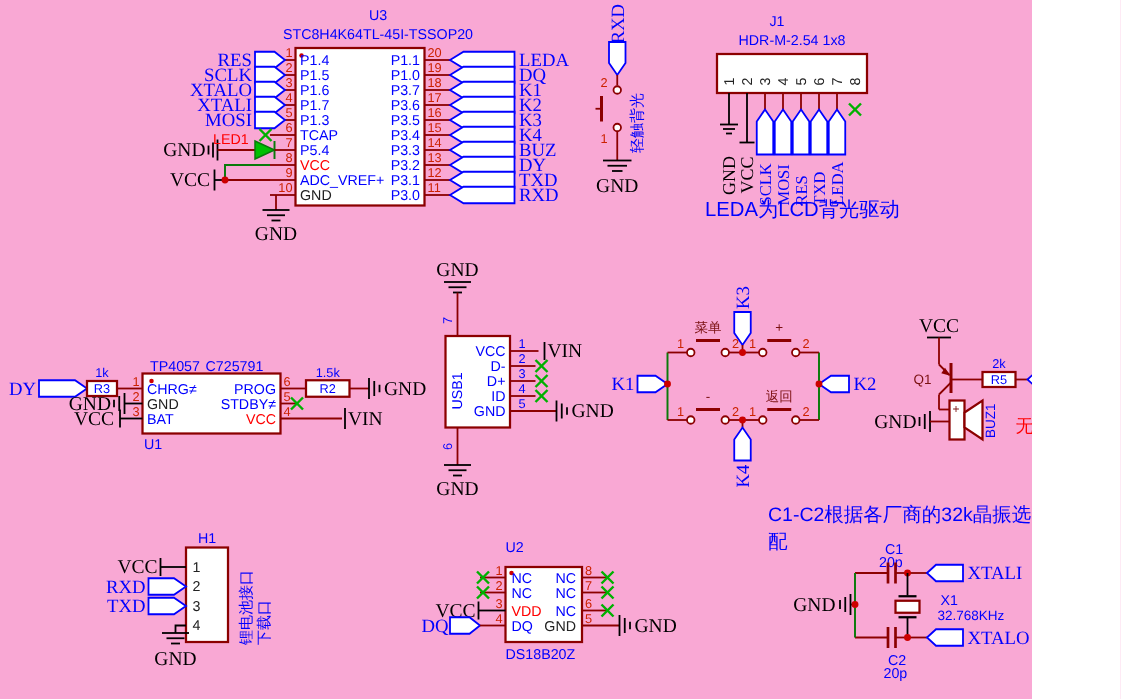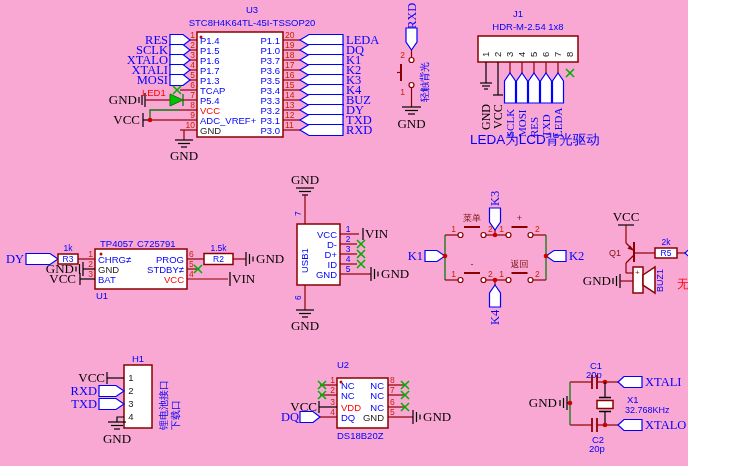--- a/index.html
+++ b/index.html
@@ -462,20 +462,21 @@
       <line class="w" x1="41" y1="78" x2="48" y2="78"></line>
   <g>
     <rect class="box" x="48" y="72" width="10" height="26"></rect>
     <polygon class="box" points="58,80 70,72 70,98 58,90"></polygon>
     <text class="cn" x="50" y="80" style="font-size:8px">+</text>
     <text class="ref" style="font-size:9px" transform="translate(78,97) rotate(-90)">BUZ1</text>
   </g>
   <text x="92" y="93" style="font-size:12px;fill:#ff0000">无源蜂鸣器</text>
 </svg>
 
+<div class="note-blue" style="left:512px;top:334px;">C1-C2根据各厂商的32k晶振选配</div>
 
 <svg style="left:55px;top:350px;" width="145" height="115">
   <g>
     <text class="ref" text-anchor="middle" x="83" y="12">H1</text>
     <rect class="box" x="69" y="15" width="28" height="63"></rect>
     <text class="lblk" text-anchor="middle" x="76" y="31">1</text>
     <text class="lblk" text-anchor="middle" x="76" y="44">2</text>
     <text class="lblk" text-anchor="middle" x="76" y="57">3</text>
     <text class="lblk" text-anchor="middle" x="76" y="70">4</text>
   </g>

